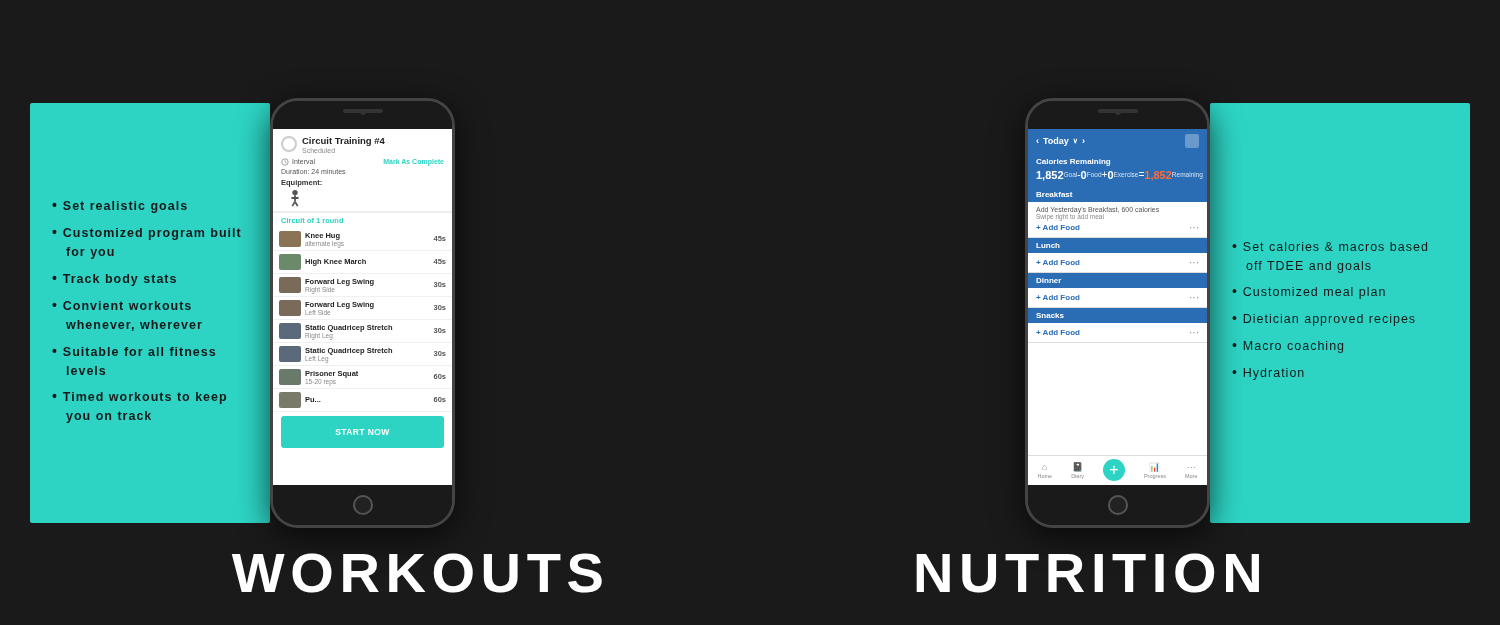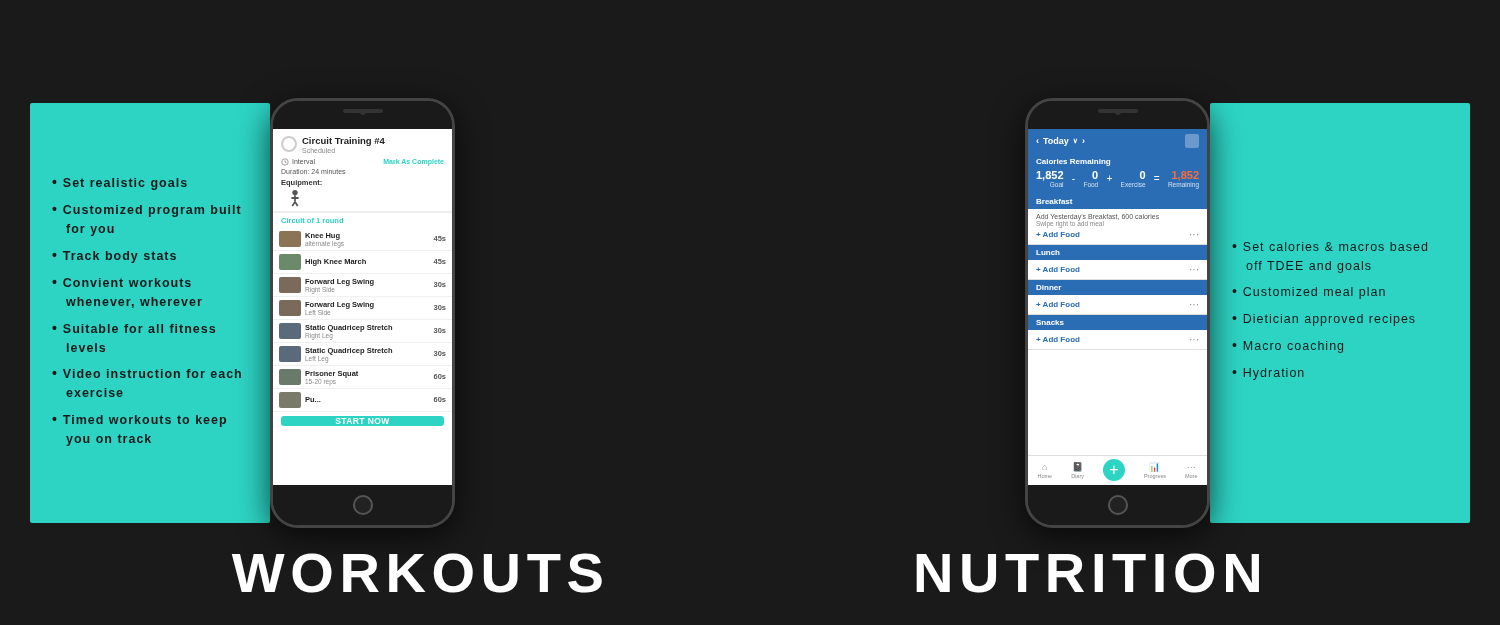--- a/index.html
+++ b/index.html
@@ -256,21 +256,21 @@
     .exercise-duration {
       font-size: 7.5px;
       color: #555;
       font-weight: 600;
     }
 
     .start-now-btn {
       background: #2dd4c4;
       color: white;
       text-align: center;
-      padding: 0;
+      padding: 11px;
       font-size: 8.5px;
       font-weight: bold;
       margin: 4px 8px;
       border-radius: 3px;
       letter-spacing: 0.05em;
     }
 
     
     .nutrition-screen {
       background: white;
@@ -333,22 +333,22 @@
       color: rgba(255,255,255,0.8);
       text-align: center;
     }
 
     .cal-operator {
       font-size: 10px;
     }
 
     .cal-col {
       display: flex;
-      flex-direction: column;
-      align-items: flex-end;
+      flex-direction: row;
+      align-items: center;
     }
 
     .cal-remaining {
       color: #ff6b35;
     }
 
     .meal-section {
       border-bottom: 1px solid #ddd;
     }
 
@@ -504,21 +504,20 @@
 
   <div class="left-section">
 
     <div class="workout-features">
       <ul>
         <li>Set realistic goals</li>
         <li>Customized program built for you</li>
         <li>Track body stats</li>
         <li>Convient workouts whenever, wherever</li>
         <li> Suitable for all fitness levels</li>
-        <li>Video instruction for each exercise</li>
         <li>Timed workouts to keep you on track</li>
       </ul>
     </div>
 
     <div class="phone-mockup">
       <div class="top-bar">
         <div class="phone-camera"></div>
         <div class="phone-speaker" style="left:50%;transform:translateX(-50%)"></div>
       </div>
       <div class="phone-screen">

